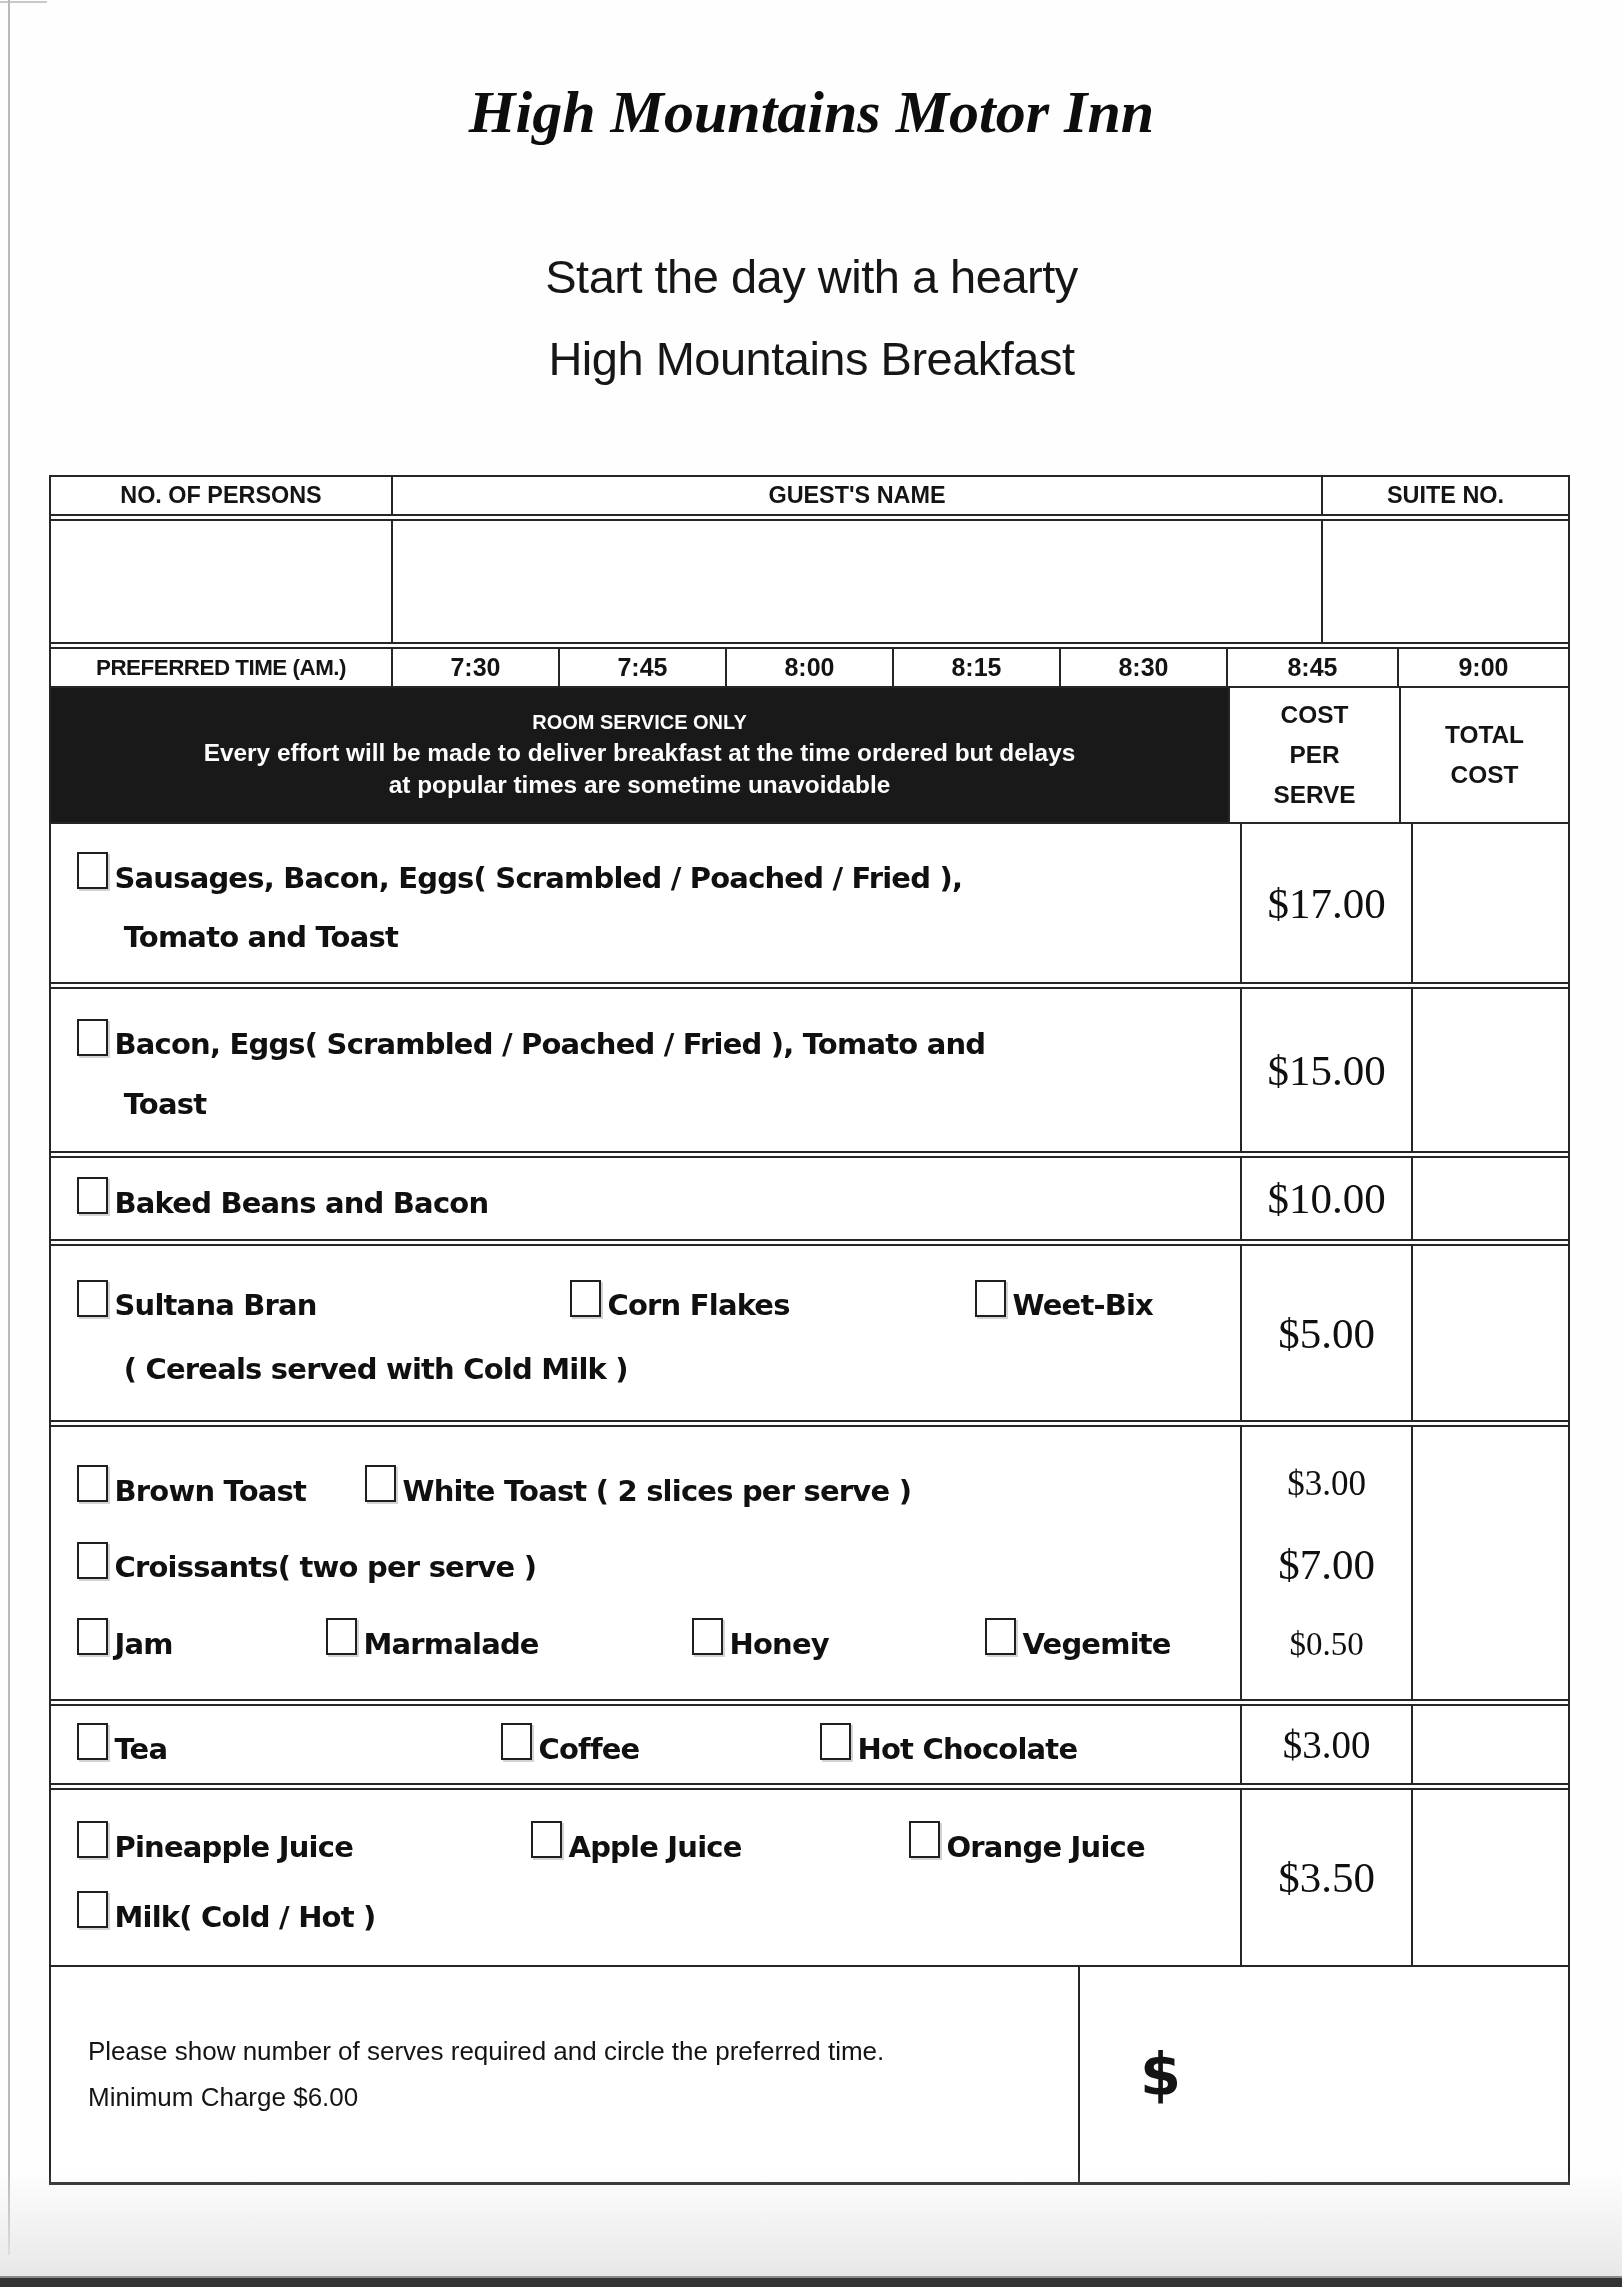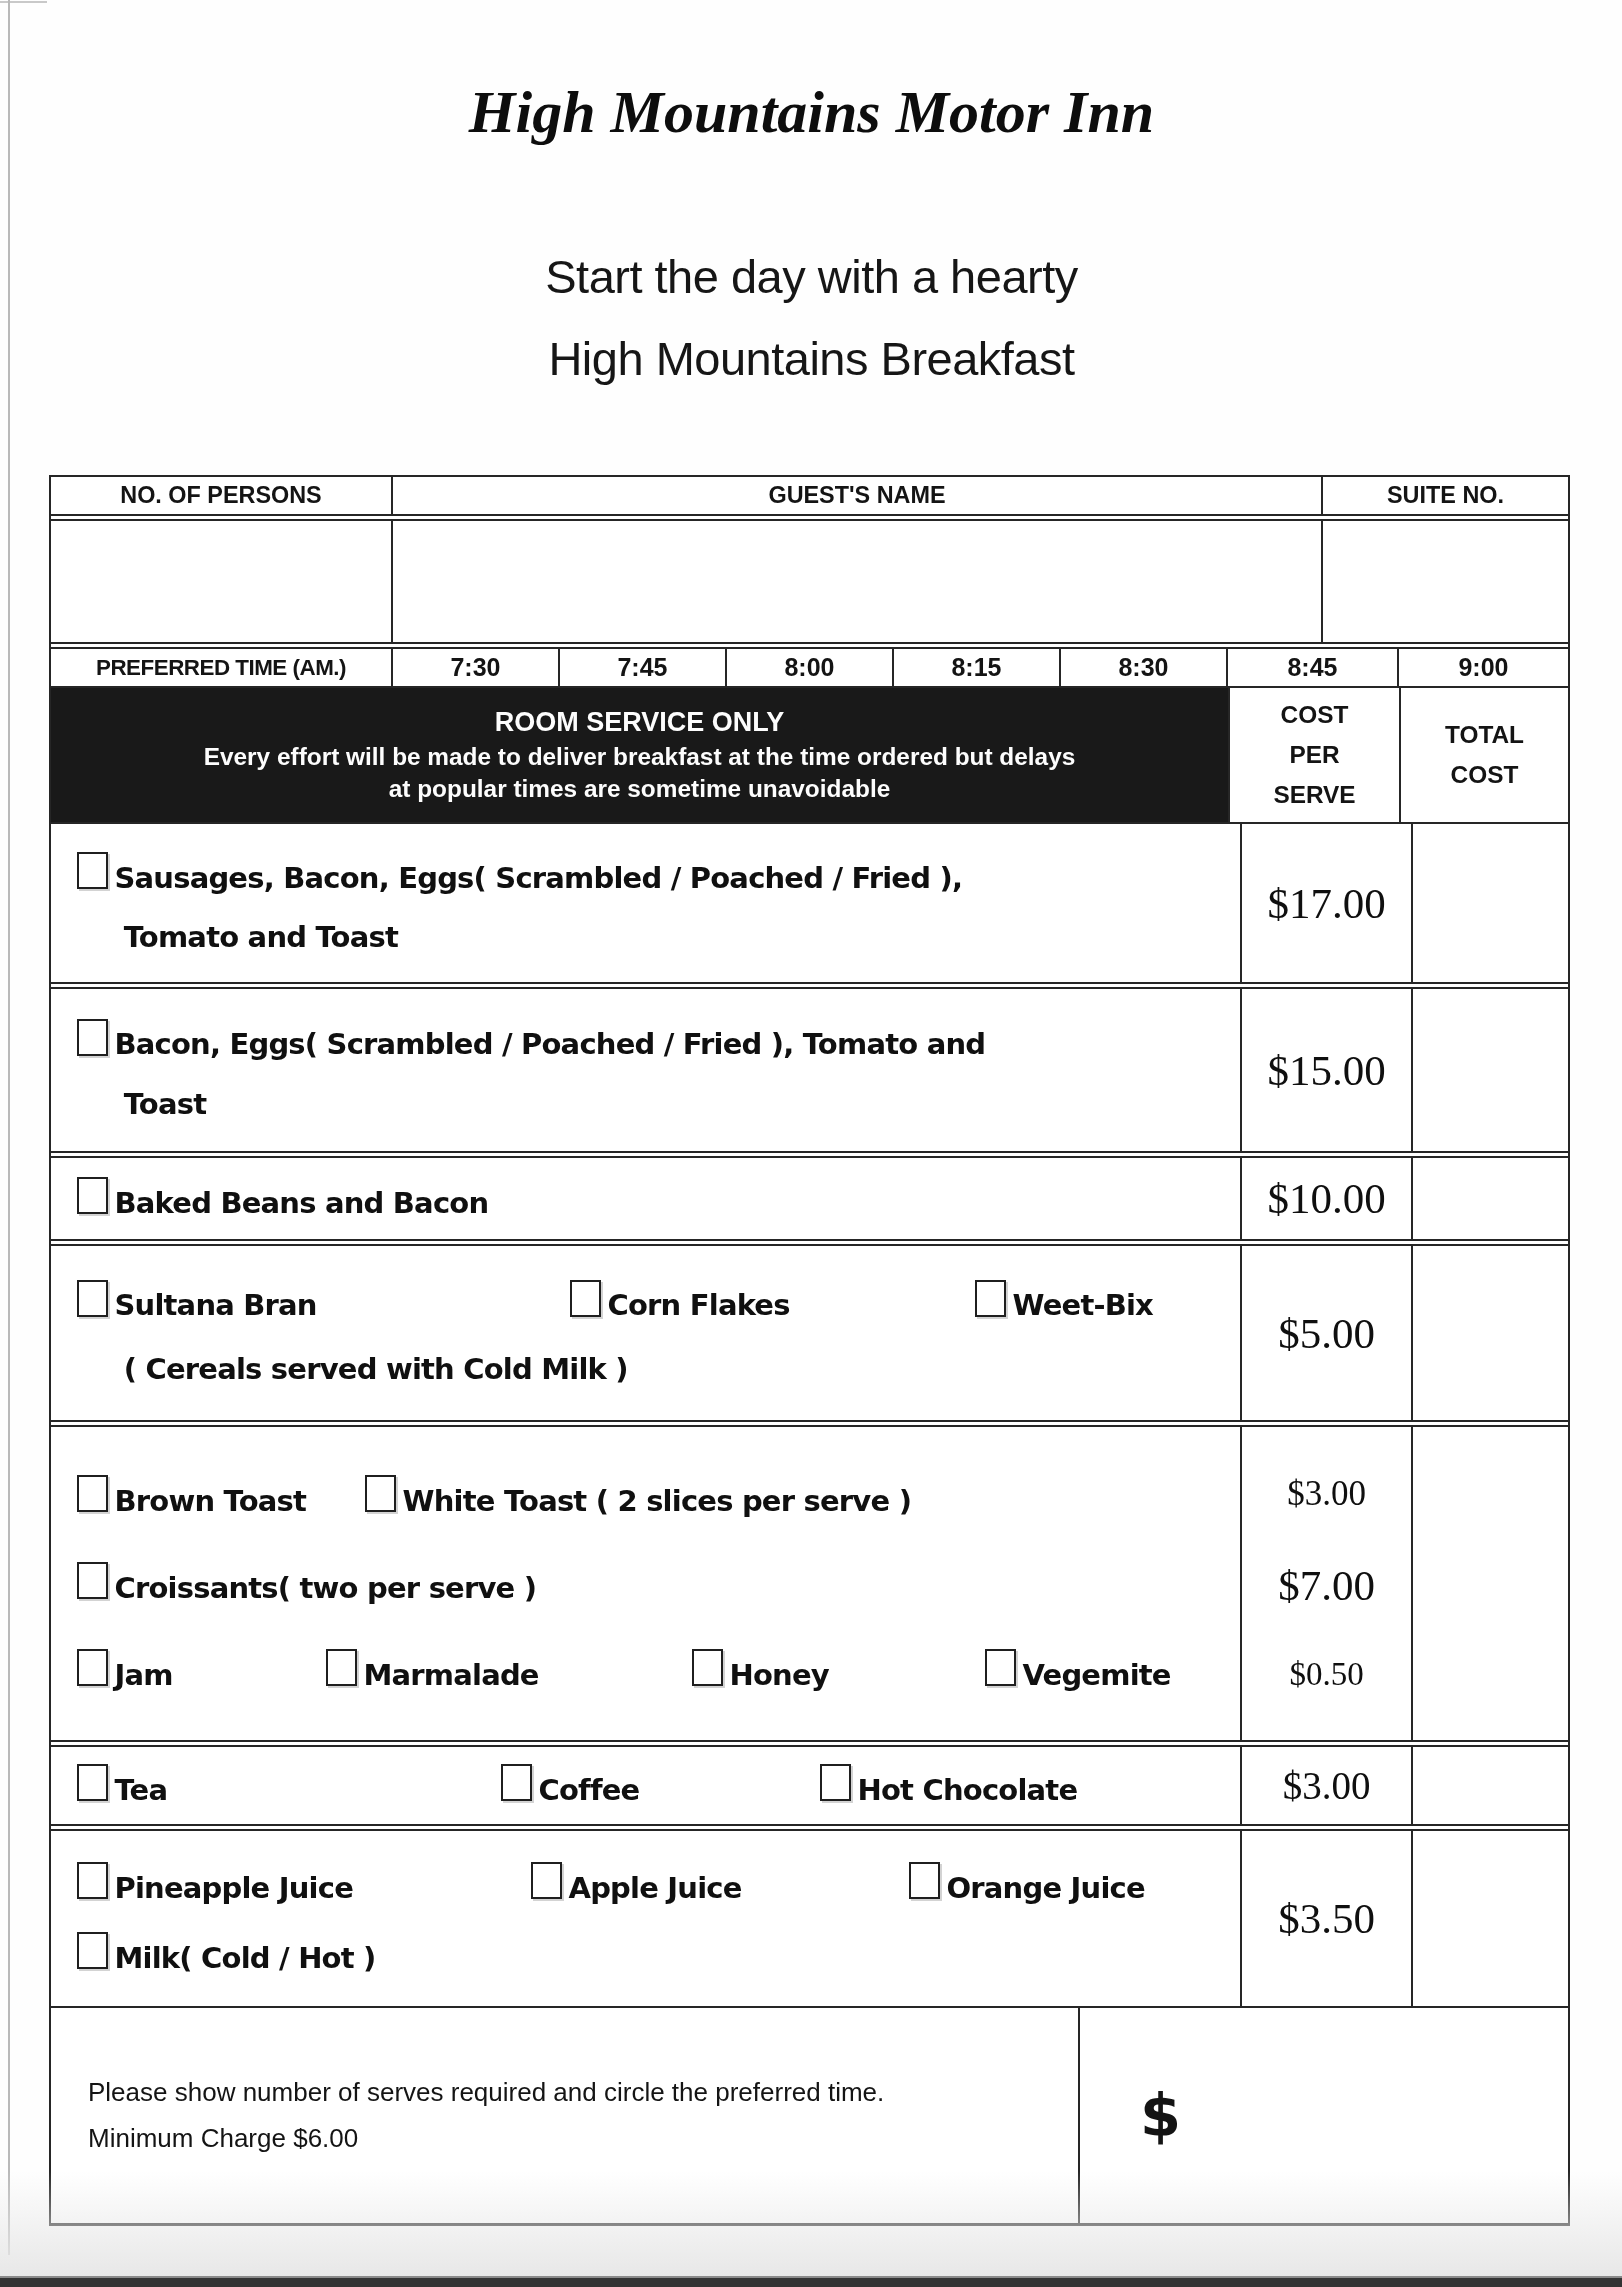--- a/index.html
+++ b/index.html
@@ -65,21 +65,21 @@
     display: flex; align-items: center; justify-content: center;
     font-size: 25px; font-weight: 600;
   }
 
   .banner-row { height: 136px; }
   .banner {
     width: 1179px; background: #191919; color: #fdfdfd;
     display: flex; flex-direction: column; justify-content: center;
     text-align: center; gap: 4.9px; border-right: 2.9px solid #262626;
   }
-  .banner .b1 { font-size: 27px; font-weight: 700; }
+  .banner .b1 { font-size: 20px; font-weight: 700; }
   .banner .b2 { font-size: 24.4px; font-weight: 600; }
   .cost-head {
     width: 171px; display: flex; flex-direction: column;
     align-items: center; justify-content: center;
     font-size: 24.4px; font-weight: 600; line-height: 1.65; text-align: center;
   }
   .total-head {
     flex: 1; display: flex; flex-direction: column;
     align-items: center; justify-content: center;
     font-size: 24.4px; font-weight: 600; line-height: 1.65; text-align: center;
@@ -255,21 +255,21 @@
               <div class="seg">
                 <div class="label indent">( Cereals served with Cold Milk )</div>
               </div>
             </div>
           </div>
           <div class="cell cost-cell">
             <div class="price p-44">$5.00</div>
           </div>
           <div class="cell total-cell"></div>
         </div>
-        <div class="row menu-row" style="height: 320px;">
+        <div class="row menu-row" style="height: 279px;">
           <div class="lines cell">
             <div class="line">
               <div class="seg" style="width: 288px;">
                 <div class="checkbox"></div>
                 <div class="label">Brown Toast</div>
               </div>
               <div class="seg">
                 <div class="checkbox"></div>
                 <div class="label">White Toast ( 2 slices per serve )</div>
               </div>

